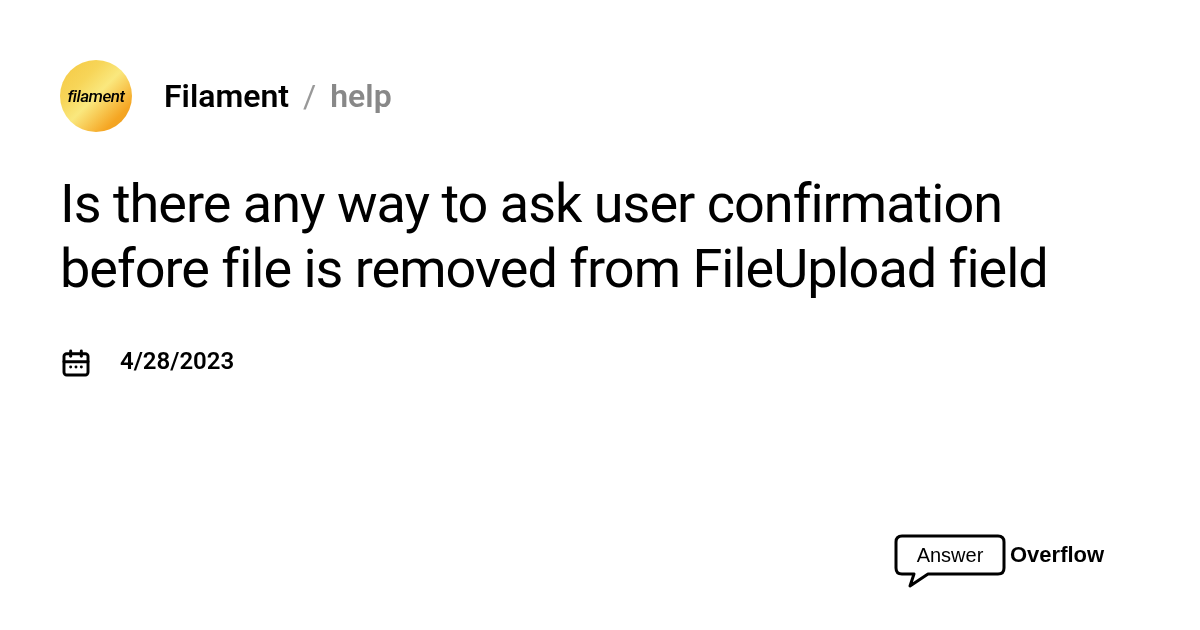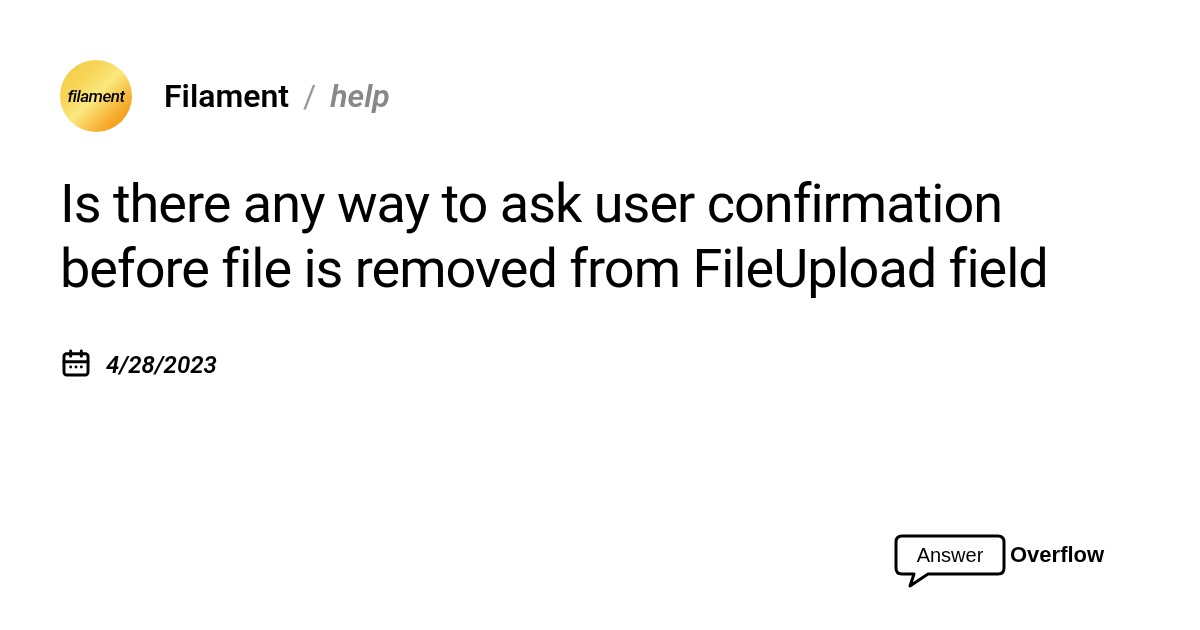--- a/index.html
+++ b/index.html
@@ -55,43 +55,41 @@
       color: #000;
     }
     
     .breadcrumb-separator {
       color: #999;
       font-weight: 400;
     }
     
     .breadcrumb-channel {
       color: #888;
-      font-style: italic;
     }
     
     .title {
       font-size: 54px;
       font-weight: 400;
       line-height: 1.2;
       color: #000;
       margin-bottom: 45px;
       letter-spacing: -1px;
     }
     
     .meta {
       display: flex;
       align-items: center;
       gap: 45px;
     }
     
     .meta-item {
       display: flex;
-      align-items: flex-end;
-      gap: 14px;
-      font-style: italic;
+      align-items: flex-start;
+      gap: 28px;
     }
     
     .meta-icon {
       width: 32px;
       height: 32px;
       color: #000;
     }
     
     .meta-text {
       font-size: 24px;

